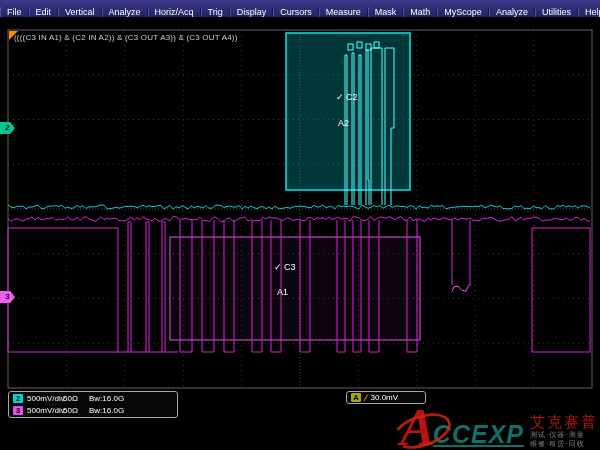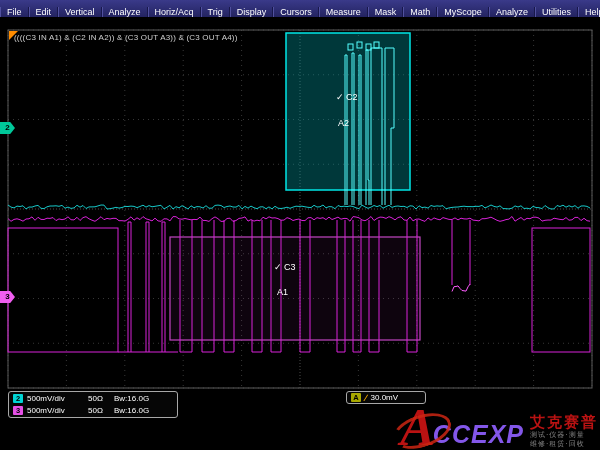--- a/index.html
+++ b/index.html
@@ -44,44 +44,44 @@
   .readout-box{position:absolute;left:8px;top:391px;width:170px;height:27px;z-index:4;
                border:1px solid #a8a8a8;border-radius:3px;background:#060606;
                display:flex;flex-direction:column;justify-content:space-around;
                padding:1px 4px;box-sizing:border-box;}
   .ch-row{display:flex;align-items:center;color:#fff;font-size:8px;white-space:nowrap;}
   .badge{min-width:10px;height:9px;font-size:7.5px;font-weight:bold;color:#000;
          text-align:center;line-height:9px;border-radius:1px;flex:0 0 auto;}
   .badge.ch2{background:#00d4d4;}
   .badge.ch3{background:#e650e6;}
   .badge.trig{background:#a8a800;}
-  .ch-scale{margin-left:4px;width:61px;}
+  .ch-scale{margin-left:4px;width:36px;}
   .ch-term{width:26px;}
   .ch-bw{flex:1;}
 
   .trig-box{position:absolute;left:346px;top:391px;width:80px;height:13px;z-index:4;
             border:1px solid #a8a8a8;border-radius:3px;background:#060606;color:#fff;
             display:flex;align-items:center;gap:4px;padding:0 4px;box-sizing:border-box;font-size:8px;}
   .slope-icon{color:#ffb000;font-size:9px;font-weight:bold;}
 
   .horiz-readout{position:absolute;left:431px;top:392px;width:161px;z-index:4;
                  color:#e6e6e6;font-size:7.5px;line-height:10px;}
   .hr-row{display:flex;justify-content:space-between;white-space:nowrap;}
 
   
   .watermark{position:absolute;right:2px;bottom:1px;z-index:7;display:flex;align-items:flex-end;opacity:.95;}
   .wm-a{font-family:"Liberation Serif",serif;font-style:italic;font-weight:900;
         font-size:52px;line-height:42px;color:#c41414;position:relative;}
   .wm-a::after{content:"";position:absolute;left:-8px;top:8px;width:54px;height:26px;
                border:3px solid rgba(215,40,20,.85);border-left-color:transparent;
                border-radius:50%;transform:rotate(-18deg);}
   .wm-ccexp{font-style:italic;font-weight:900;font-size:25px;line-height:25px;
-            color:#8b5cf6;letter-spacing:1px;margin:0 0 2px -2px;}
+            color:#0f766e;letter-spacing:1px;margin:0 0 2px -2px;text-decoration:underline;}
   .wm-right{margin-left:6px;display:flex;flex-direction:column;margin-bottom:1px;}
-  .wm-cn{color:#c41414;font-weight:bold;font-size:15px;line-height:17px;letter-spacing:2px;}
+  .wm-cn{color:#c41414;font-weight:normal;font-size:15px;line-height:17px;letter-spacing:2px;}
   .wm-sub{color:#8b8b8b;font-size:7px;line-height:9px;letter-spacing:1px;}
 </style>
 </head>
 <body>
 
 <div class="menubar">
   <div class="menu-item">File</div>
     <div class="menu-item">Edit</div>
     <div class="menu-item">Vertical</div>
     <div class="menu-item">Analyze</div>

